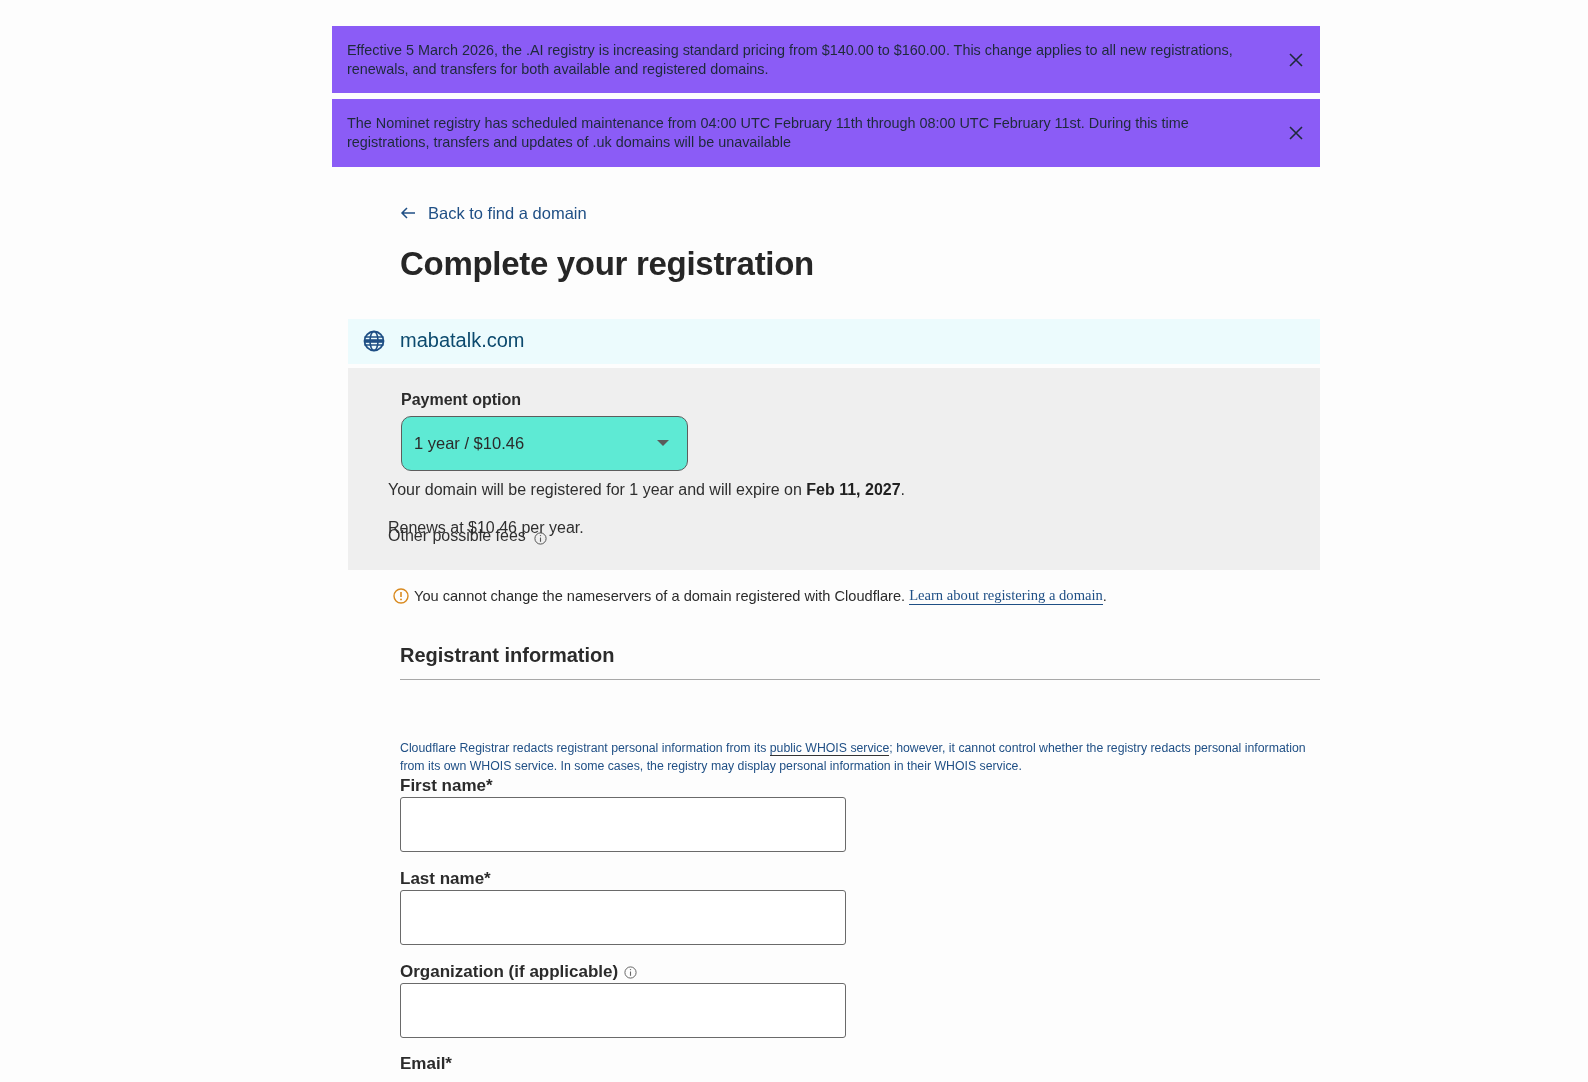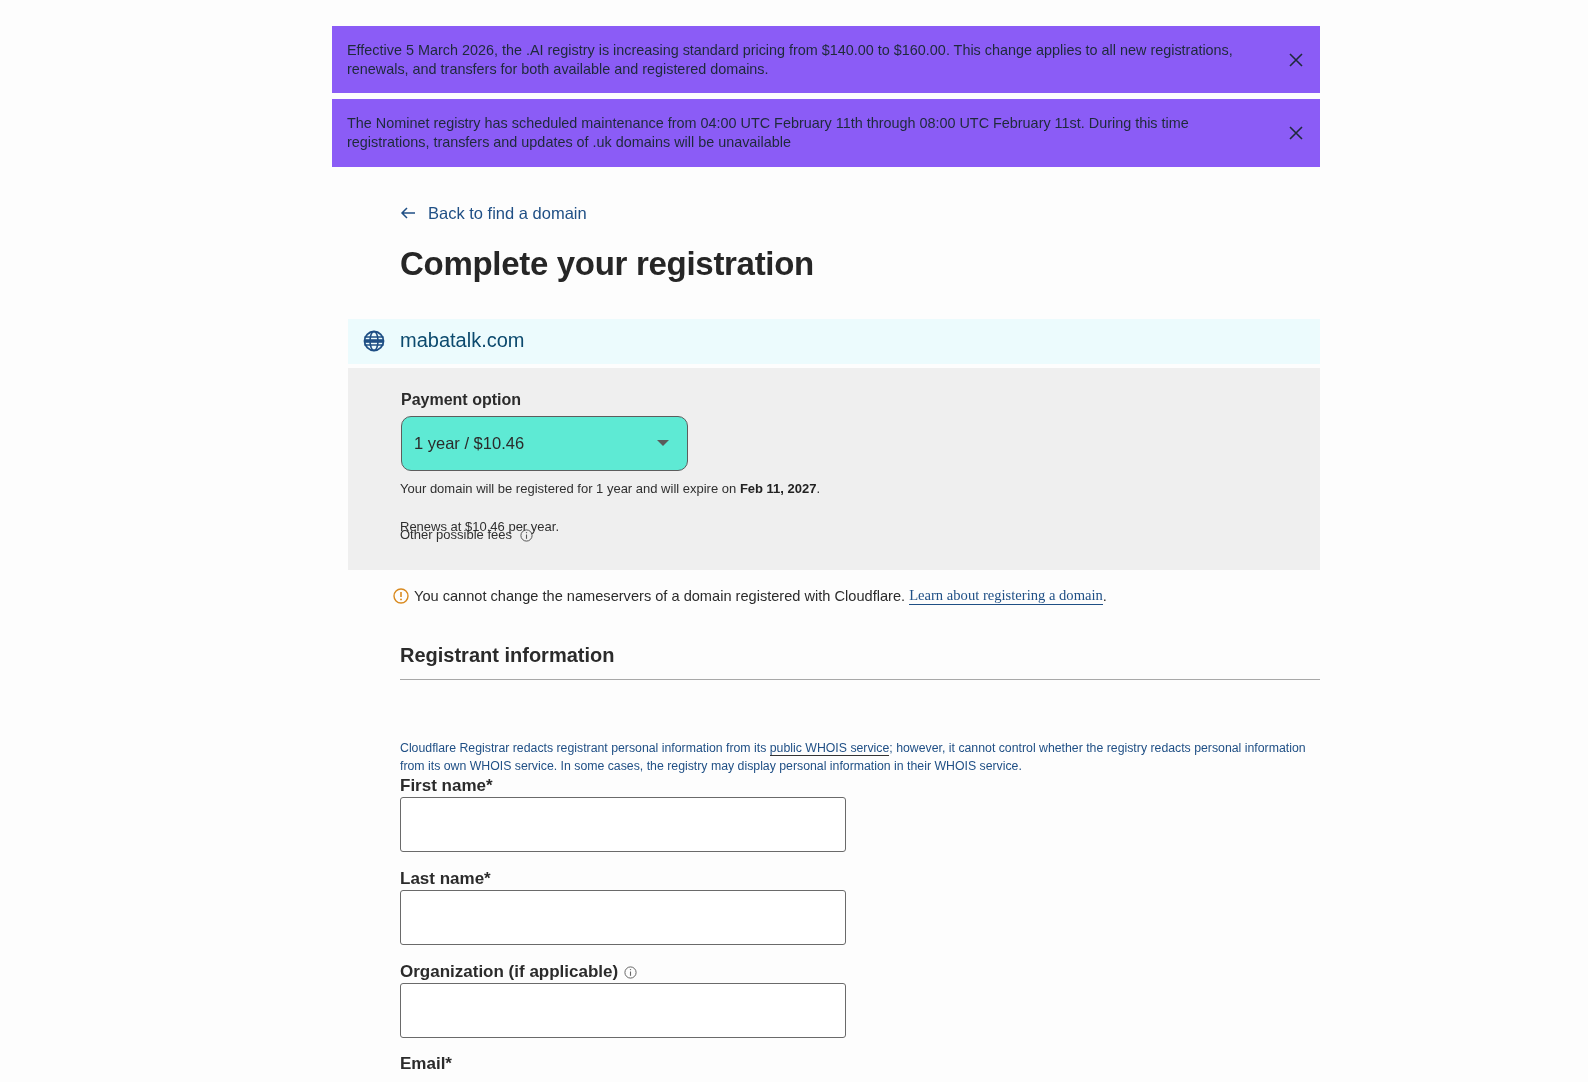--- a/index.html
+++ b/index.html
@@ -120,22 +120,22 @@
       position: absolute;
       right: 18px;
       top: 23px;
       width: 0; height: 0;
       border-left: 6px solid transparent;
       border-right: 6px solid transparent;
       border-top: 6px solid #5a5a5a;
     }
     .pay-line {
       position: absolute;
-      left: 52px;
-      font-size: 13px;
+      left: 40px;
+      font-size: 16px;
       color: #2f2f2f;
     }
     .pay-line.l1 { top: 113px; }
     .pay-line.l2 { top: 138px; margin-top: 13px; }
     .pay-line.l3 { top: 159px; display: flex; align-items: flex-end; }
     .pay-line b { font-weight: bold; color: #222; }
     .info-icon { width: 13px; height: 13px; display: inline-block; margin-left: 8px; }
 
     .ns-note {
       position: absolute;

